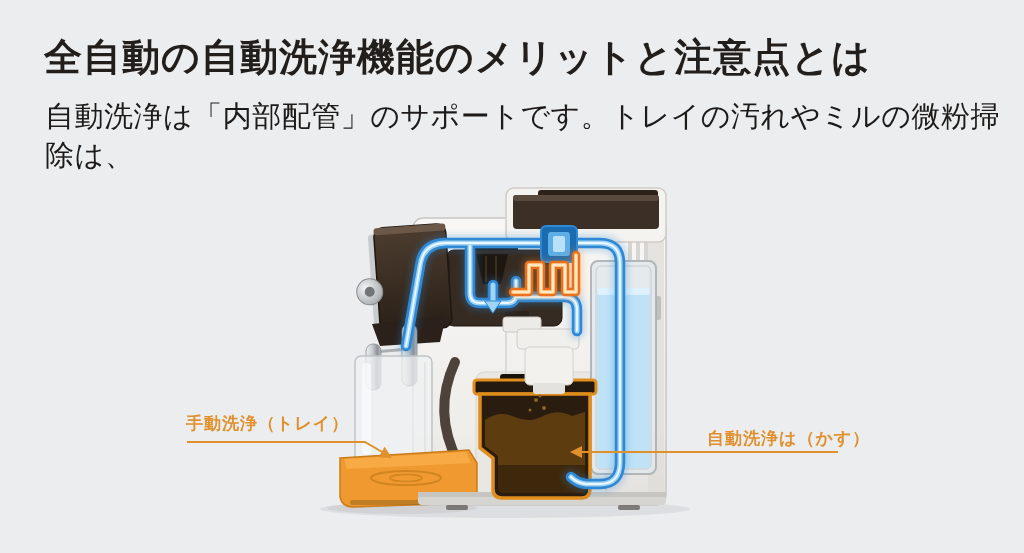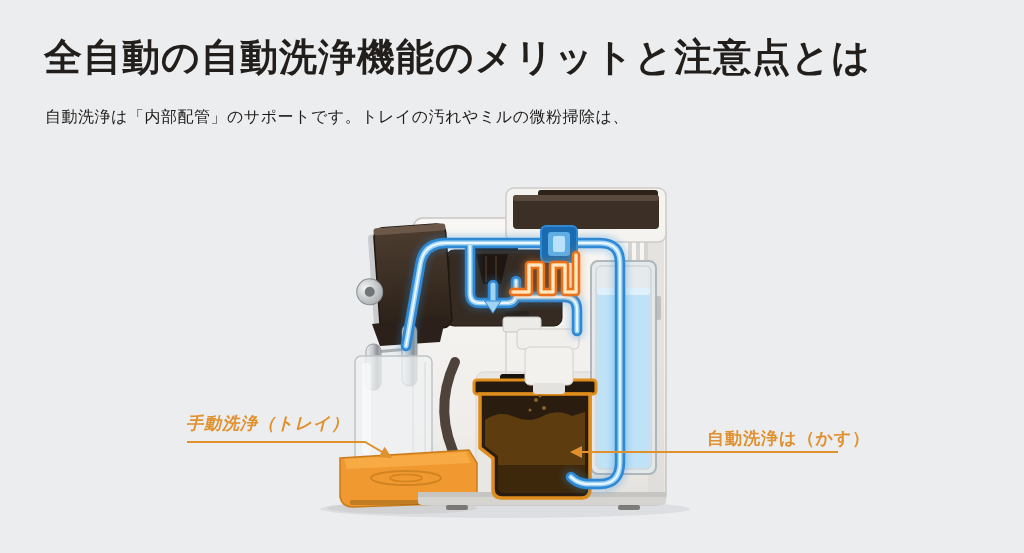--- a/index.html
+++ b/index.html
@@ -1,26 +1,26 @@
 <!DOCTYPE html>
 <html><head>
 <meta charset="utf-8">
 <style>
   html,body{margin:0;padding:0;}
   body{width:1024px;height:553px;overflow:hidden;background:#ecedef;
        font-family:"Liberation Sans","DejaVu Sans",sans-serif;}
   .slide{position:relative;width:1024px;height:485px;background:#ecedef;}
   .title{position:absolute;left:44px;top:34px;margin:0;font-size:38px;line-height:46px;
          font-weight:900;color:#221e1b;letter-spacing:1px;}
-  .subtitle{position:absolute;left:45px;top:97px;margin:0;font-size:16px;line-height:39px;
+  .subtitle{position:absolute;left:45px;top:97px;margin:0;font-size:29px;line-height:39px;
             font-weight:500;color:#1d1b19;letter-spacing:0.5px;}
   .subtitle span{display:block;}
   .callout{position:absolute;font-size:17px;font-weight:bold;color:#e0902d;
            letter-spacing:1px;white-space:nowrap;}
-  .callout-tray{left:186px;top:412px;font-style:italic;}
+  .callout-tray{left:186px;top:412px;}
   .callout-grounds{left:707px;top:427px;}
   svg{position:absolute;left:0;top:0;}
 </style>
 </head>
 <body>
 
 <div class="slide">
 
   <h1 class="title">全自動の自動洗浄機能のメリットと注意点とは</h1>
 

